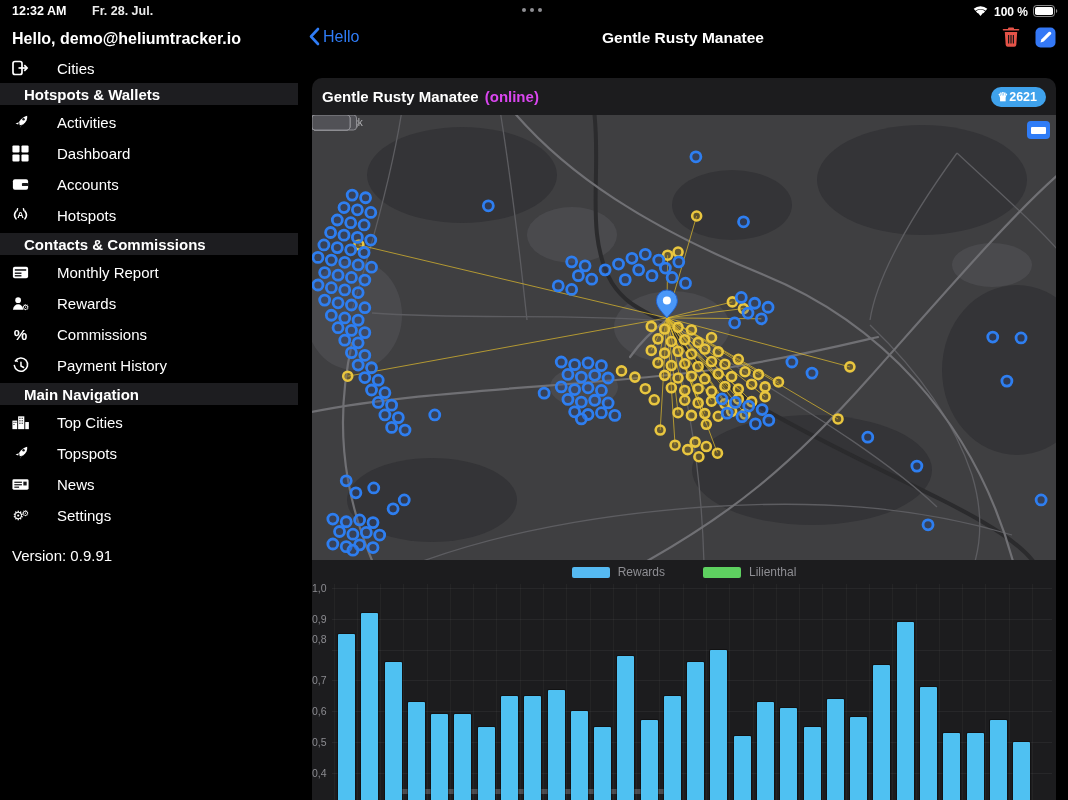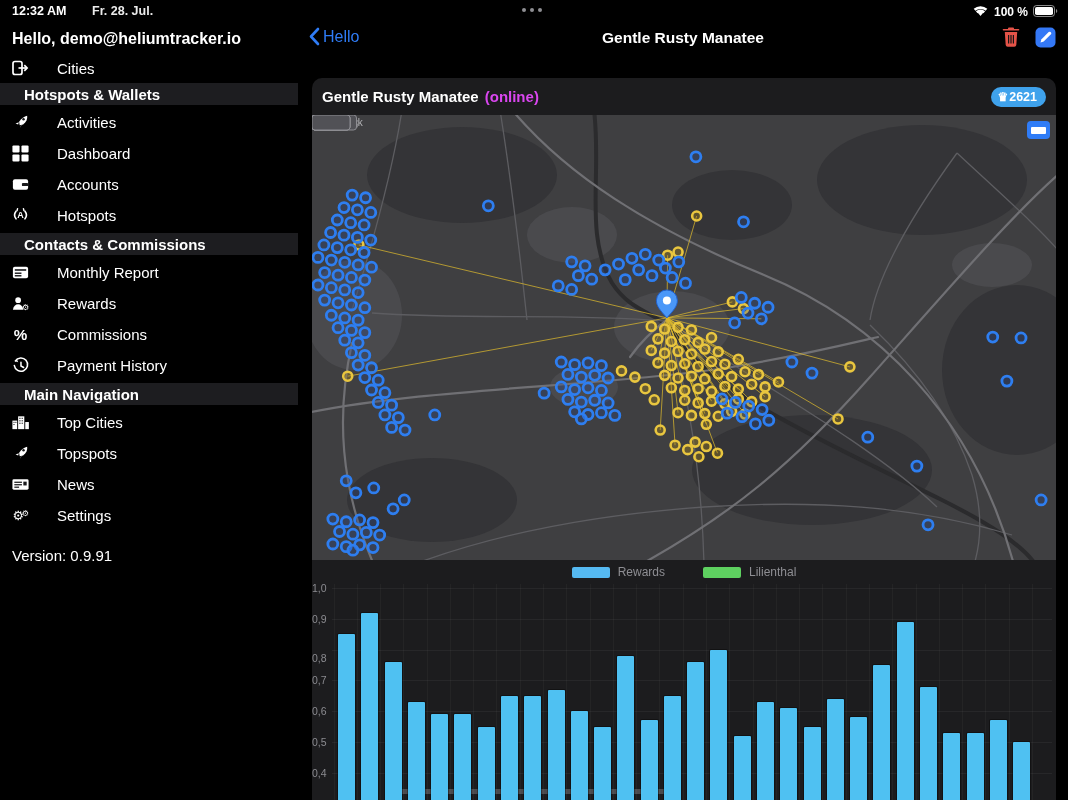--- a/index.html
+++ b/index.html
@@ -663,21 +663,21 @@
           </div>
         </div>
 
       <div class="chart" id="chart">
         <div class="chart-scrollbar"></div>
       <div class="gridline-h" style="top: 8px;"></div>
           <div class="ytick" style="top: 2px;">1,0</div>
           <div class="gridline-h" style="top: 38.8px;"></div>
           <div class="ytick" style="top: 32.8px;">0,9</div>
           <div class="gridline-h" style="top: 69.6px;"></div>
-          <div class="ytick" style="top: 72px;">0,8</div>
+          <div class="ytick" style="top: 53px;">0,8</div>
           <div class="gridline-h" style="top: 100.4px;"></div>
           <div class="ytick" style="top: 94.4px;">0,7</div>
           <div class="gridline-h" style="top: 131.2px;"></div>
           <div class="ytick" style="top: 125.2px;">0,6</div>
           <div class="gridline-h" style="top: 162px;"></div>
           <div class="ytick" style="top: 156px;">0,5</div>
           <div class="gridline-h" style="top: 192.8px;"></div>
           <div class="ytick" style="top: 186.8px;">0,4</div>
           <div class="gridline-v" style="left: 21.5px;"></div>
           <div class="gridline-v" style="left: 44.78px;"></div>

